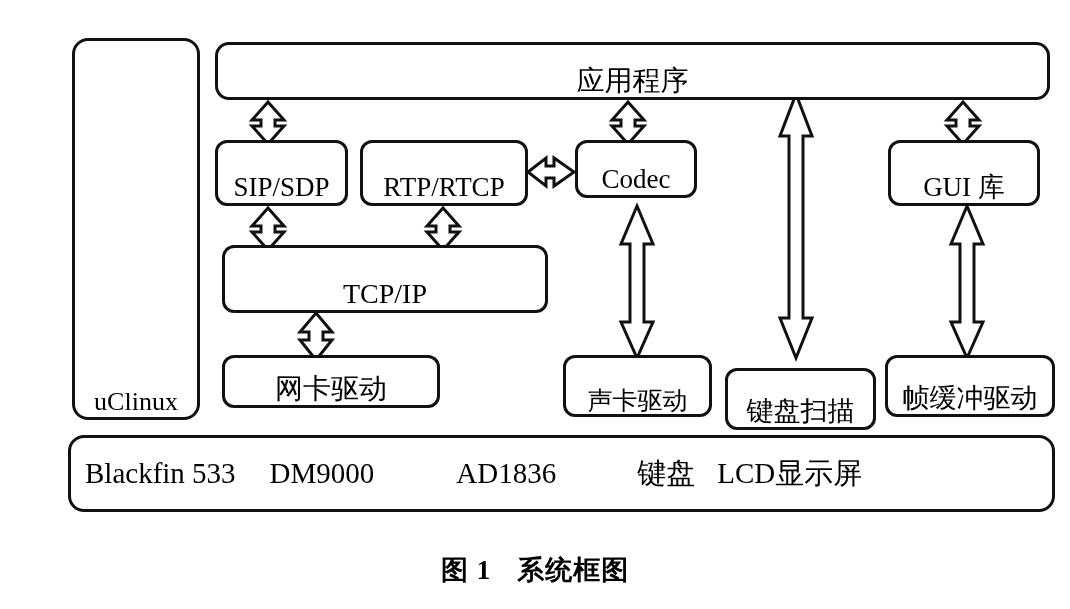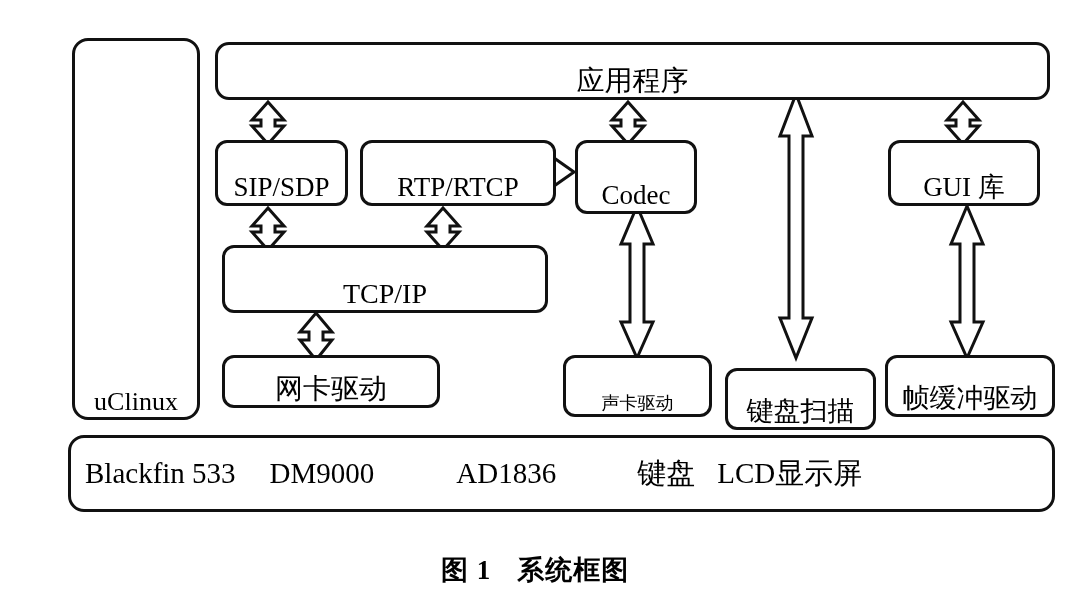--- a/index.html
+++ b/index.html
@@ -55,47 +55,47 @@
     border-radius: 14px;
     font-size: 28px;
   }
   #box-sipsdp {
     left: 215px; top: 140px;
     width: 133px; height: 66px;
     font-size: 27px;
   }
   #box-rtprtcp {
     left: 360px; top: 140px;
-    width: 196px; height: 66px;
+    width: 168px; height: 66px;
     font-size: 27px;
   }
   #box-codec {
     left: 575px; top: 140px;
-    width: 122px; height: 74px;
+    width: 122px; height: 58px;
     font-size: 27px;
   }
   #box-gui {
     left: 888px; top: 140px;
     width: 152px; height: 66px;
     font-size: 27px;
   }
   #box-tcpip {
     left: 222px; top: 245px;
     width: 326px; height: 68px;
     font-size: 28px;
   }
   #box-netdrv {
     left: 222px; top: 355px;
     width: 218px; height: 53px;
     font-size: 28px;
   }
   #box-snddrv {
     left: 563px; top: 355px;
     width: 149px; height: 62px;
-    font-size: 18px;
+    font-size: 25px;
   }
   #box-kbdscan {
     left: 725px; top: 368px;
     width: 151px; height: 62px;
     font-size: 27px;
   }
   #box-fbdrv {
     left: 885px; top: 355px;
     width: 170px; height: 62px;
     font-size: 27px;

